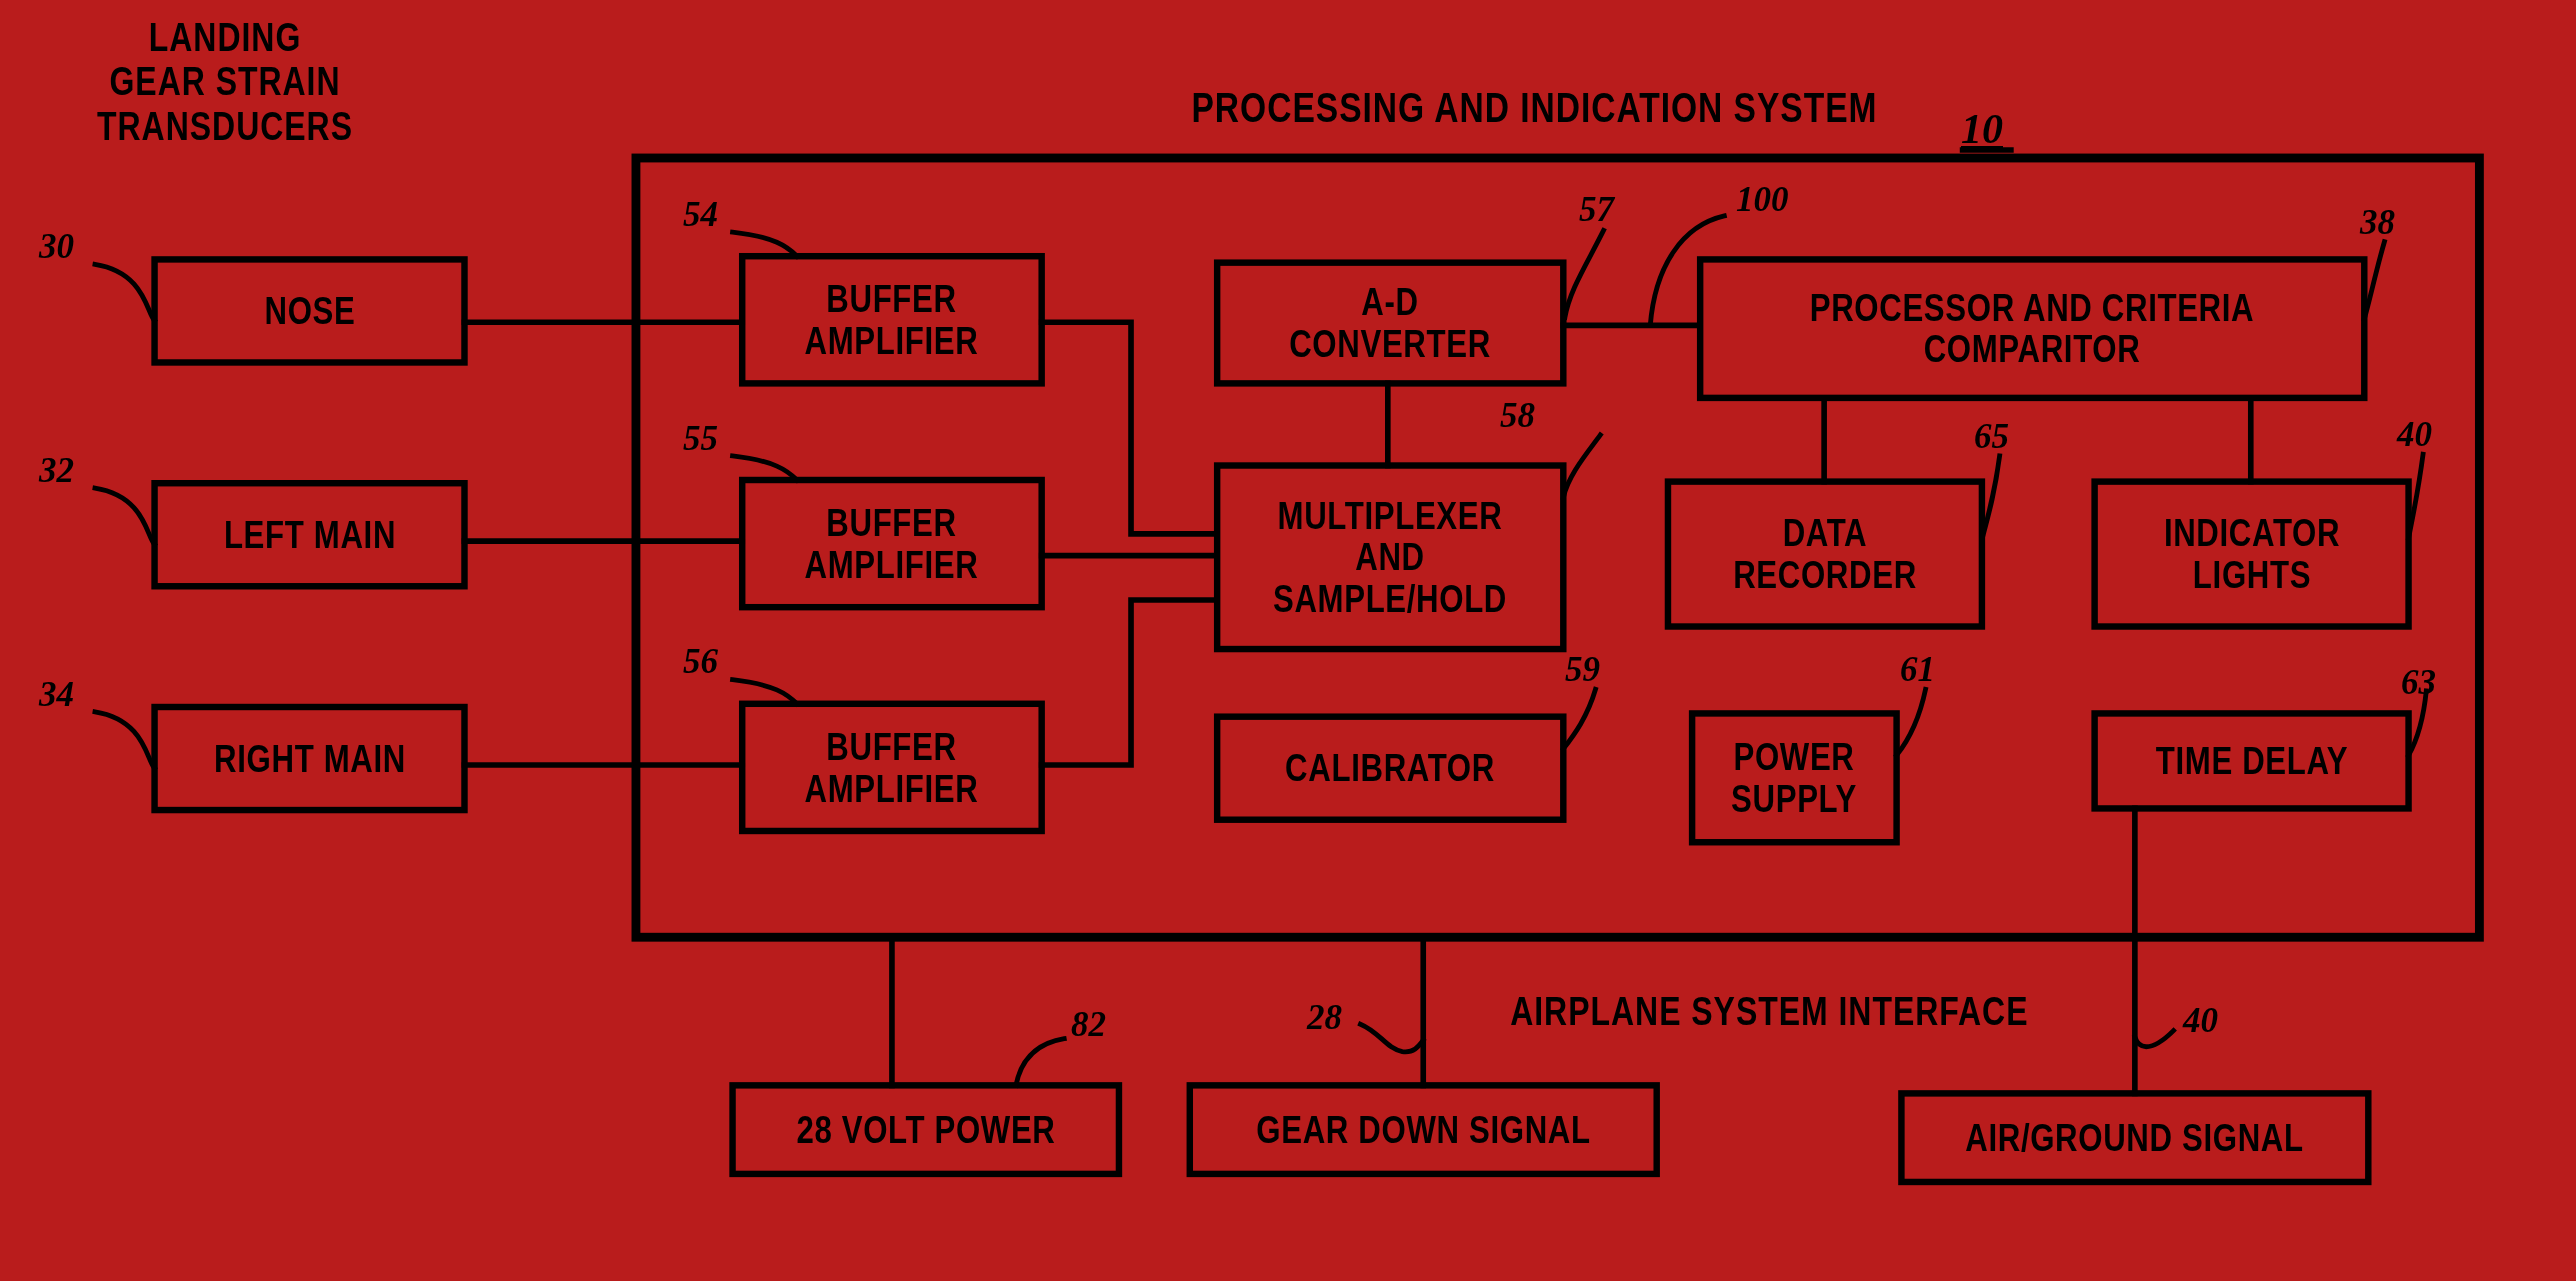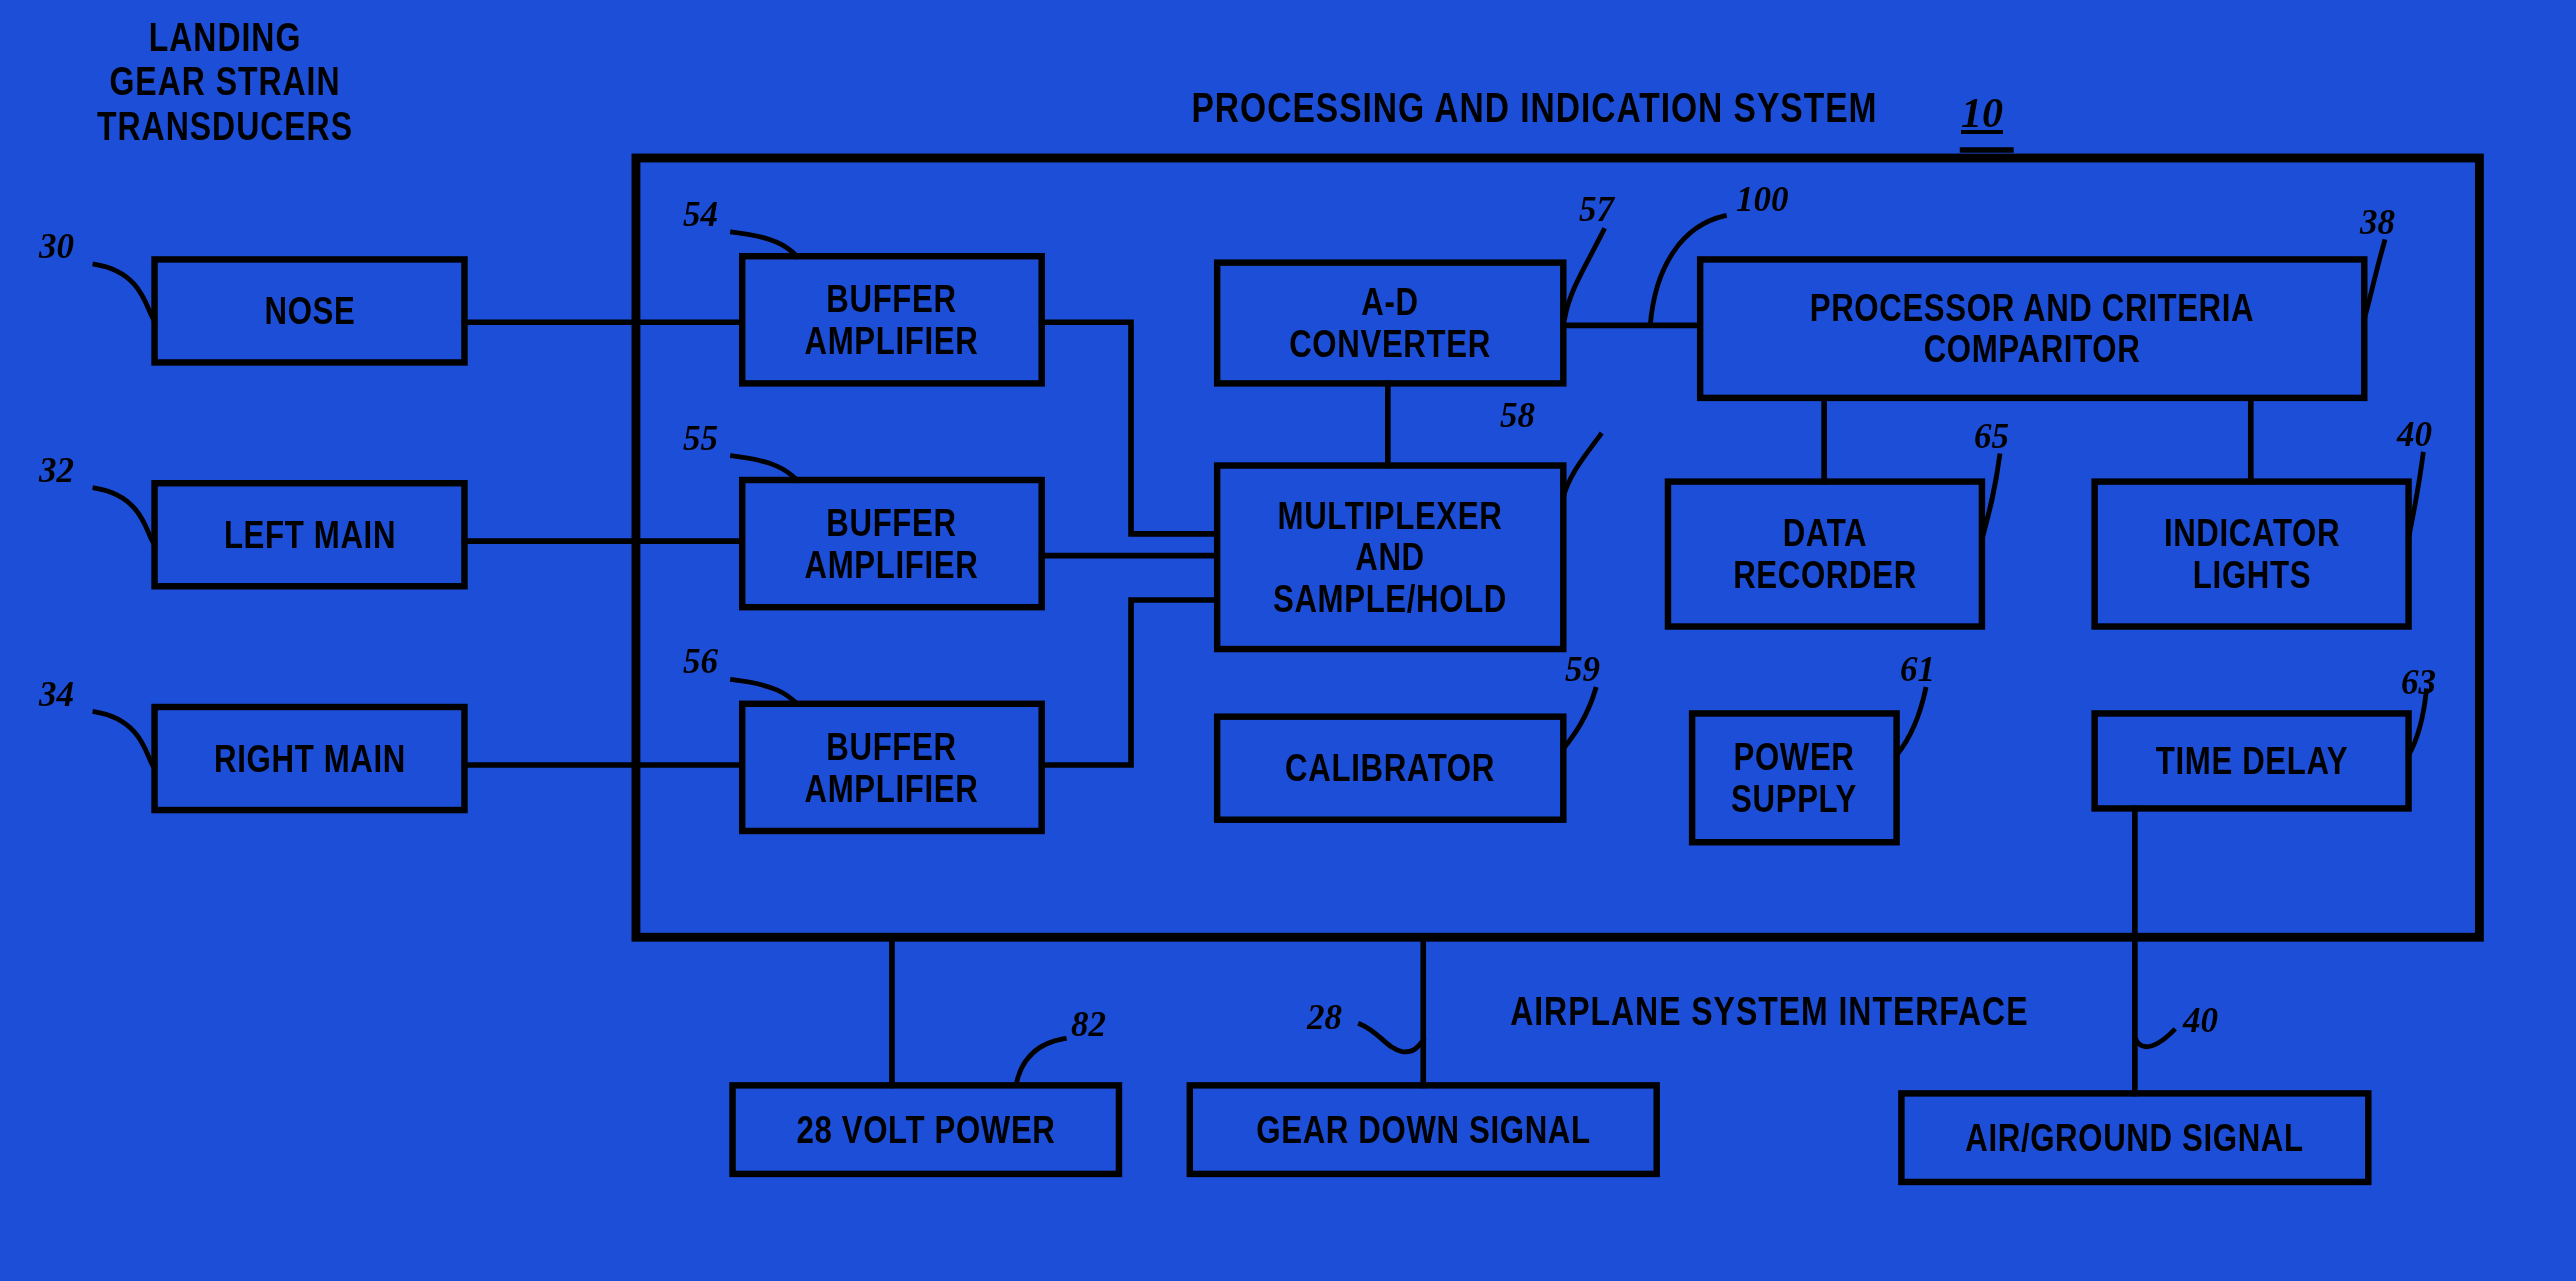--- a/index.html
+++ b/index.html
@@ -4,21 +4,21 @@
 <style>
   html, body {
     margin: 0;
     padding: 0;
     background: #ffffff;
   }
   #stage {
     position: relative;
     width: 2576px;
     height: 1282px;
-    background: #1d4ed8;
+    background: #b91c1c;
     font-family: "Liberation Sans", sans-serif;
     overflow: hidden;
   }
   #vec {
     position: absolute;
     left: 0; top: 0;
     width: 2576px;
     height: 1282px;
   }
   
@@ -45,21 +45,21 @@
     position: absolute;
     color: #000;
     font-family: "Liberation Serif", serif;
     font-weight: 700;
     font-style: italic;
     font-size: 35px;
     letter-spacing: 0px;
     white-space: pre;
     pointer-events: none;
   }
-  .ref.u { text-decoration: underline; }
+  .ref.u { text-decoration: underline; margin-top: 16px; }
   .hdr {
     position: absolute;
     color: #000;
     font-weight: 700;
     letter-spacing: 1.2px;
     text-align: center;
     line-height: 1.12;
     transform: scaleX(0.80);
     transform-origin: center center;
     white-space: pre;

